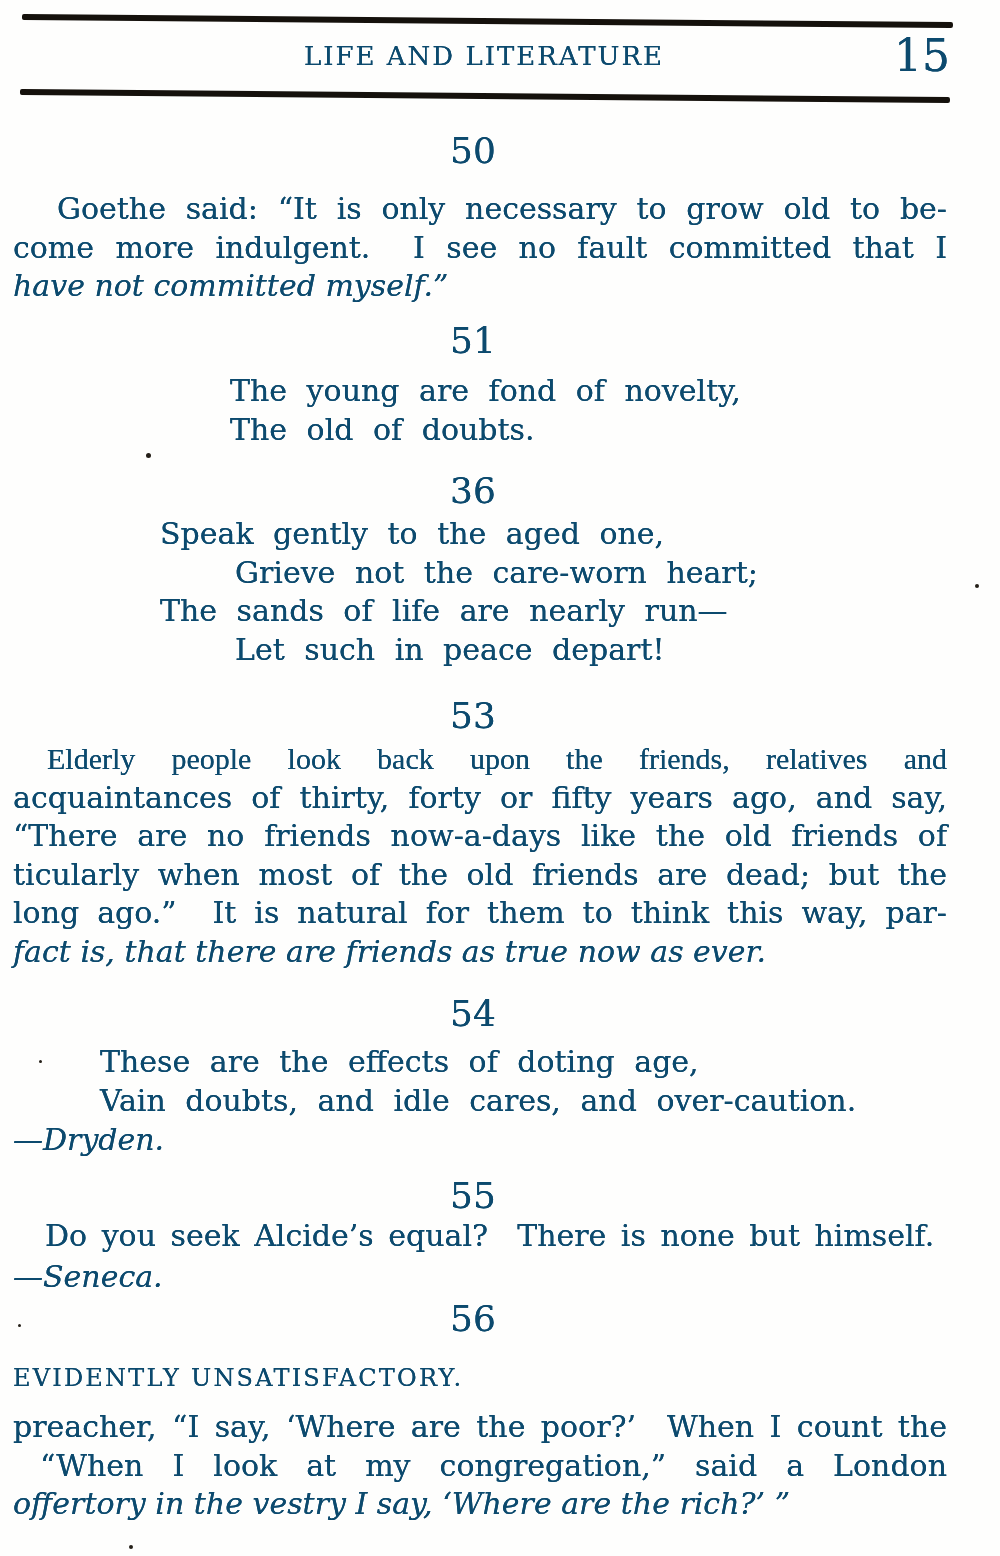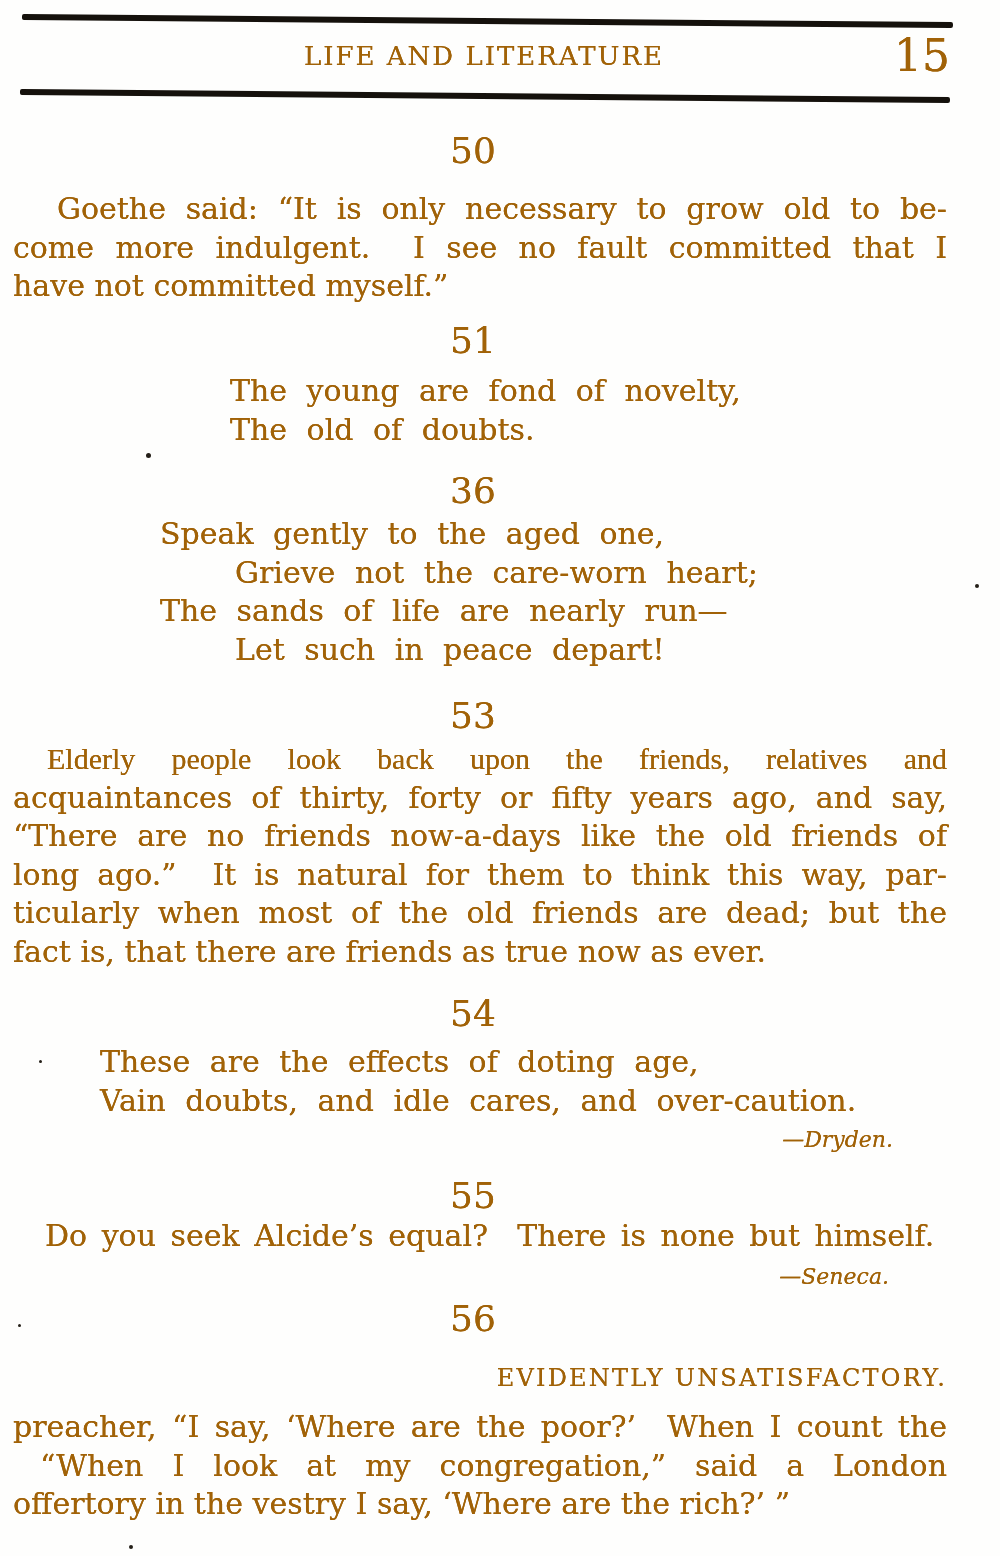--- a/index.html
+++ b/index.html
@@ -1,42 +1,42 @@
 <!DOCTYPE html>
 <html><head>
 <meta charset="utf-8">
 <style>
   html,body{margin:0;padding:0;background:#e8e8e8;}
   .page{
     position:relative;width:1000px;height:1556px;margin:0 auto;
-    background:#fefefd;color:#a16207;overflow:hidden;
+    background:#fefefd;color:#0c4a6e;overflow:hidden;
     font-family:"DejaVu Serif", serif;
     text-shadow:0 0 .6px currentColor;
   }
   .rule{position:absolute;background:#15110c;height:5.5px;border-radius:2px;
         transform:rotate(.5deg);transform-origin:left center;}
   .rule-top{top:14px;left:22px;width:931px;}
   .rule-bottom{top:89px;left:20px;width:930px;}
   .head-title{position:absolute;top:43px;left:0;width:968px;text-align:center;
               font-size:26px;line-height:26px;letter-spacing:2px;}
   .folio{position:absolute;top:34px;right:50px;font-size:44px;line-height:44px;}
   .sec-num{position:absolute;left:13px;width:920px;text-align:center;
            font-size:36px;line-height:38px;}
   .para{position:absolute;left:13px;width:934px;font-size:30px;line-height:38.5px;}
   .pline{text-align:justify;text-align-last:justify;}
-  .pline.last{text-align-last:left;}
+  .pline.last{text-align-last:left;font-style:italic;}
   .ind44{text-indent:44px;}
   .ind34{text-indent:34px;font-family:Liberation Serif, serif;}
   .ind27{text-indent:27px;}
   .poem{position:absolute;font-size:30px;line-height:38.5px;word-spacing:10px;white-space:nowrap;}
   .poem .hang{padding-left:75px;}
   .oneline{position:absolute;font-size:30px;line-height:38.5px;word-spacing:5px;white-space:nowrap;}
-  .attrib{position:absolute;left:4px;text-align:right;font-style:italic;
-          font-size:22px;line-height:38.5px;}
-  .quote-heading{position:absolute;left:13px;width:934px;text-align:right;
+  .attrib{position:absolute;left:13px;font-style:italic;
+          font-size:30px;line-height:38.5px;}
+  .quote-heading{position:absolute;left:13px;width:934px;text-align:left;
                  font-size:24px;line-height:30px;letter-spacing:2.2px;}
   .speck{position:absolute;background:#241f18;border-radius:50%;}
 </style>
 </head>
 <body>
 
 <div class="page">
 
   <div class="rule rule-top"></div>
 
@@ -64,22 +64,22 @@
     <div class="hang">Grieve not the care-worn heart;</div>
     <div>The sands of life are nearly run—</div>
     <div class="hang">Let such in peace depart!</div>
   </div>
 
   <div class="sec-num" style="top:697px">53</div>
   <div class="para" style="top:740px">
     <div class="pline ind34">Elderly people look back upon the friends, relatives and</div>
     <div class="pline">acquaintances of thirty, forty or fifty years ago, and say,</div>
     <div class="pline">“There are no friends now-a-days like the old friends of</div>
+    <div class="pline">ticularly when most of the old friends are dead; but the</div>
     <div class="pline">long ago.”&nbsp; It is natural for them to think this way, par-</div>
-    <div class="pline">ticularly when most of the old friends are dead; but the</div>
     <div class="pline last">fact is, that there are friends as true now as ever.</div>
   </div>
 
   <div class="sec-num" style="top:995px">54</div>
   <div class="poem" style="top:1043px;left:100px">
     <div>These are the effects of doting age,</div>
     <div>Vain doubts, and idle cares, and over-caution.</div>
   </div>
   <div class="attrib" style="top:1121px;width:889px">—Dryden.</div>
 

